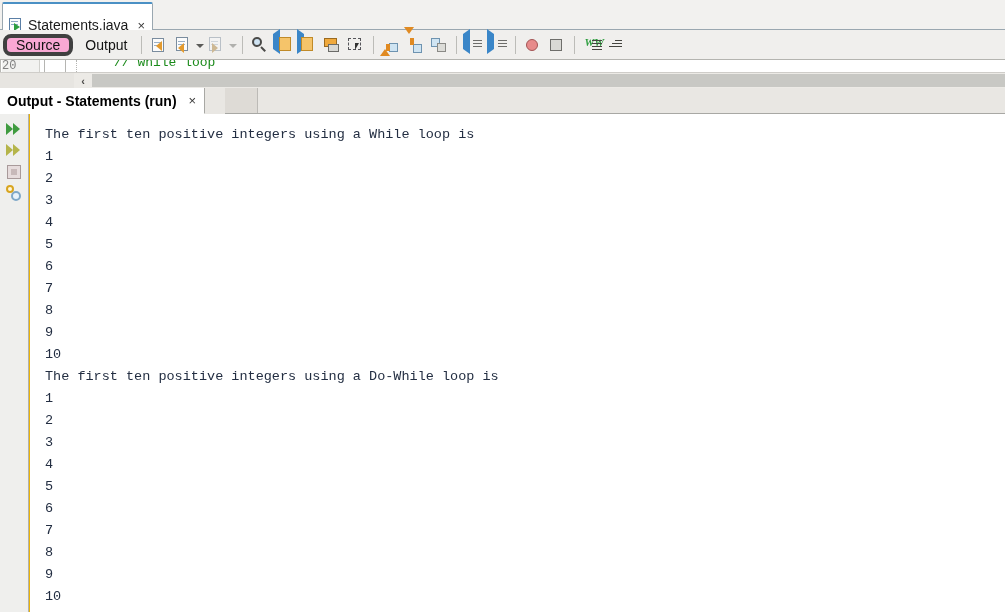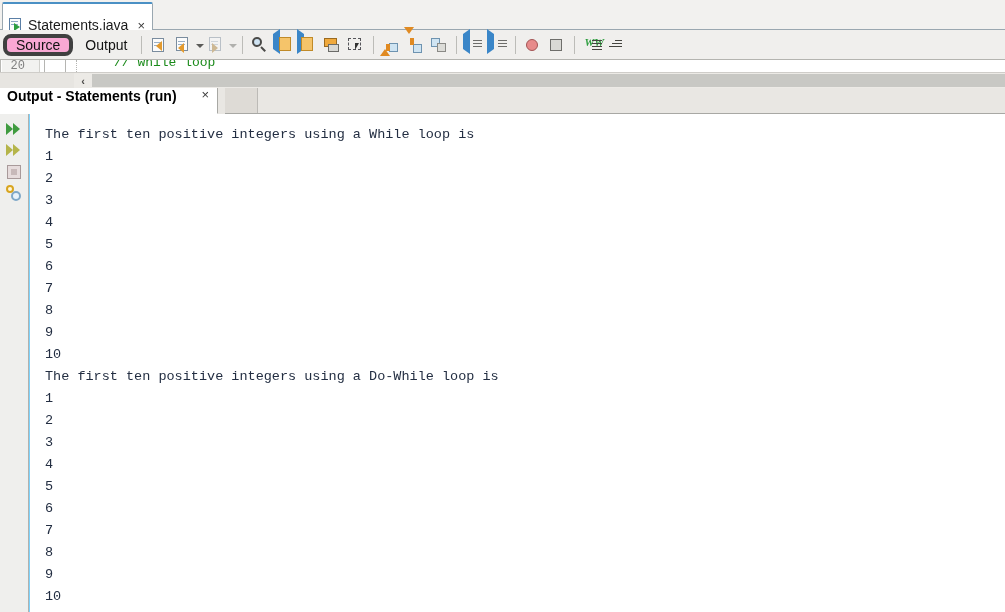--- a/index.html
+++ b/index.html
@@ -263,21 +263,21 @@
     overflow: hidden;
     border-left: 1px solid #b9b9b5;
     box-sizing: border-box;
   }
   #gutter-sliver {
     position: absolute; left: 1px; top: 0;
     width: 38px; height: 12px;
     background: #f2f2f0;
     border-right: 1px solid #d0d0cc;
     box-sizing: border-box;
-    text-align: right;
+    text-align: left;
     padding-right: 14px;
     font-family: "Liberation Mono", monospace;
     font-size: 12px;
     color: #808080;
     line-height: 12px;
   }
   #fold-marks {
     position: absolute; left: 40px; top: 0;
     width: 36px; height: 12px;
     background: #ffffff;
@@ -344,21 +344,21 @@
     left: 0; top: 0;
     width: 1005px; height: 26px;
     background: #e9e7e3;
     box-sizing: border-box;
   }
   #output-tab {
     position: absolute;
     left: 0; top: 0;
     height: 26px;
     padding: 0 8px 0 7px;
-    display: flex; align-items: flex-start; gap: 21px;
+    display: flex; align-items: center; gap: 8px;
     background: #ffffff;
     border-right: 1px solid #a8a8a4;
     border-bottom: 1px solid #ffffff;
     box-sizing: border-box;
   }
   #output-tab .otitle {
     font-size: 14px;
     font-weight: bold;
     color: #000000;
     white-space: nowrap;
@@ -378,21 +378,21 @@
     background: #dedbd6;
     border-right: 1px solid #bcbab6;
     box-sizing: border-box;
   }
 
   #output-body {
     position: absolute;
     left: 0; top: 26px;
     width: 893px;
     height: 498px;
-    background: #7dd3fc;
+    background: #eab308;
   }
   #output-gutter {
     position: absolute;
     left: 0; top: 0;
     width: 29px; height: 498px;
     background: #efefed;
     border-right: 1px solid #b2b2ae;
     box-sizing: border-box;
   }
   .gutter-btn {

